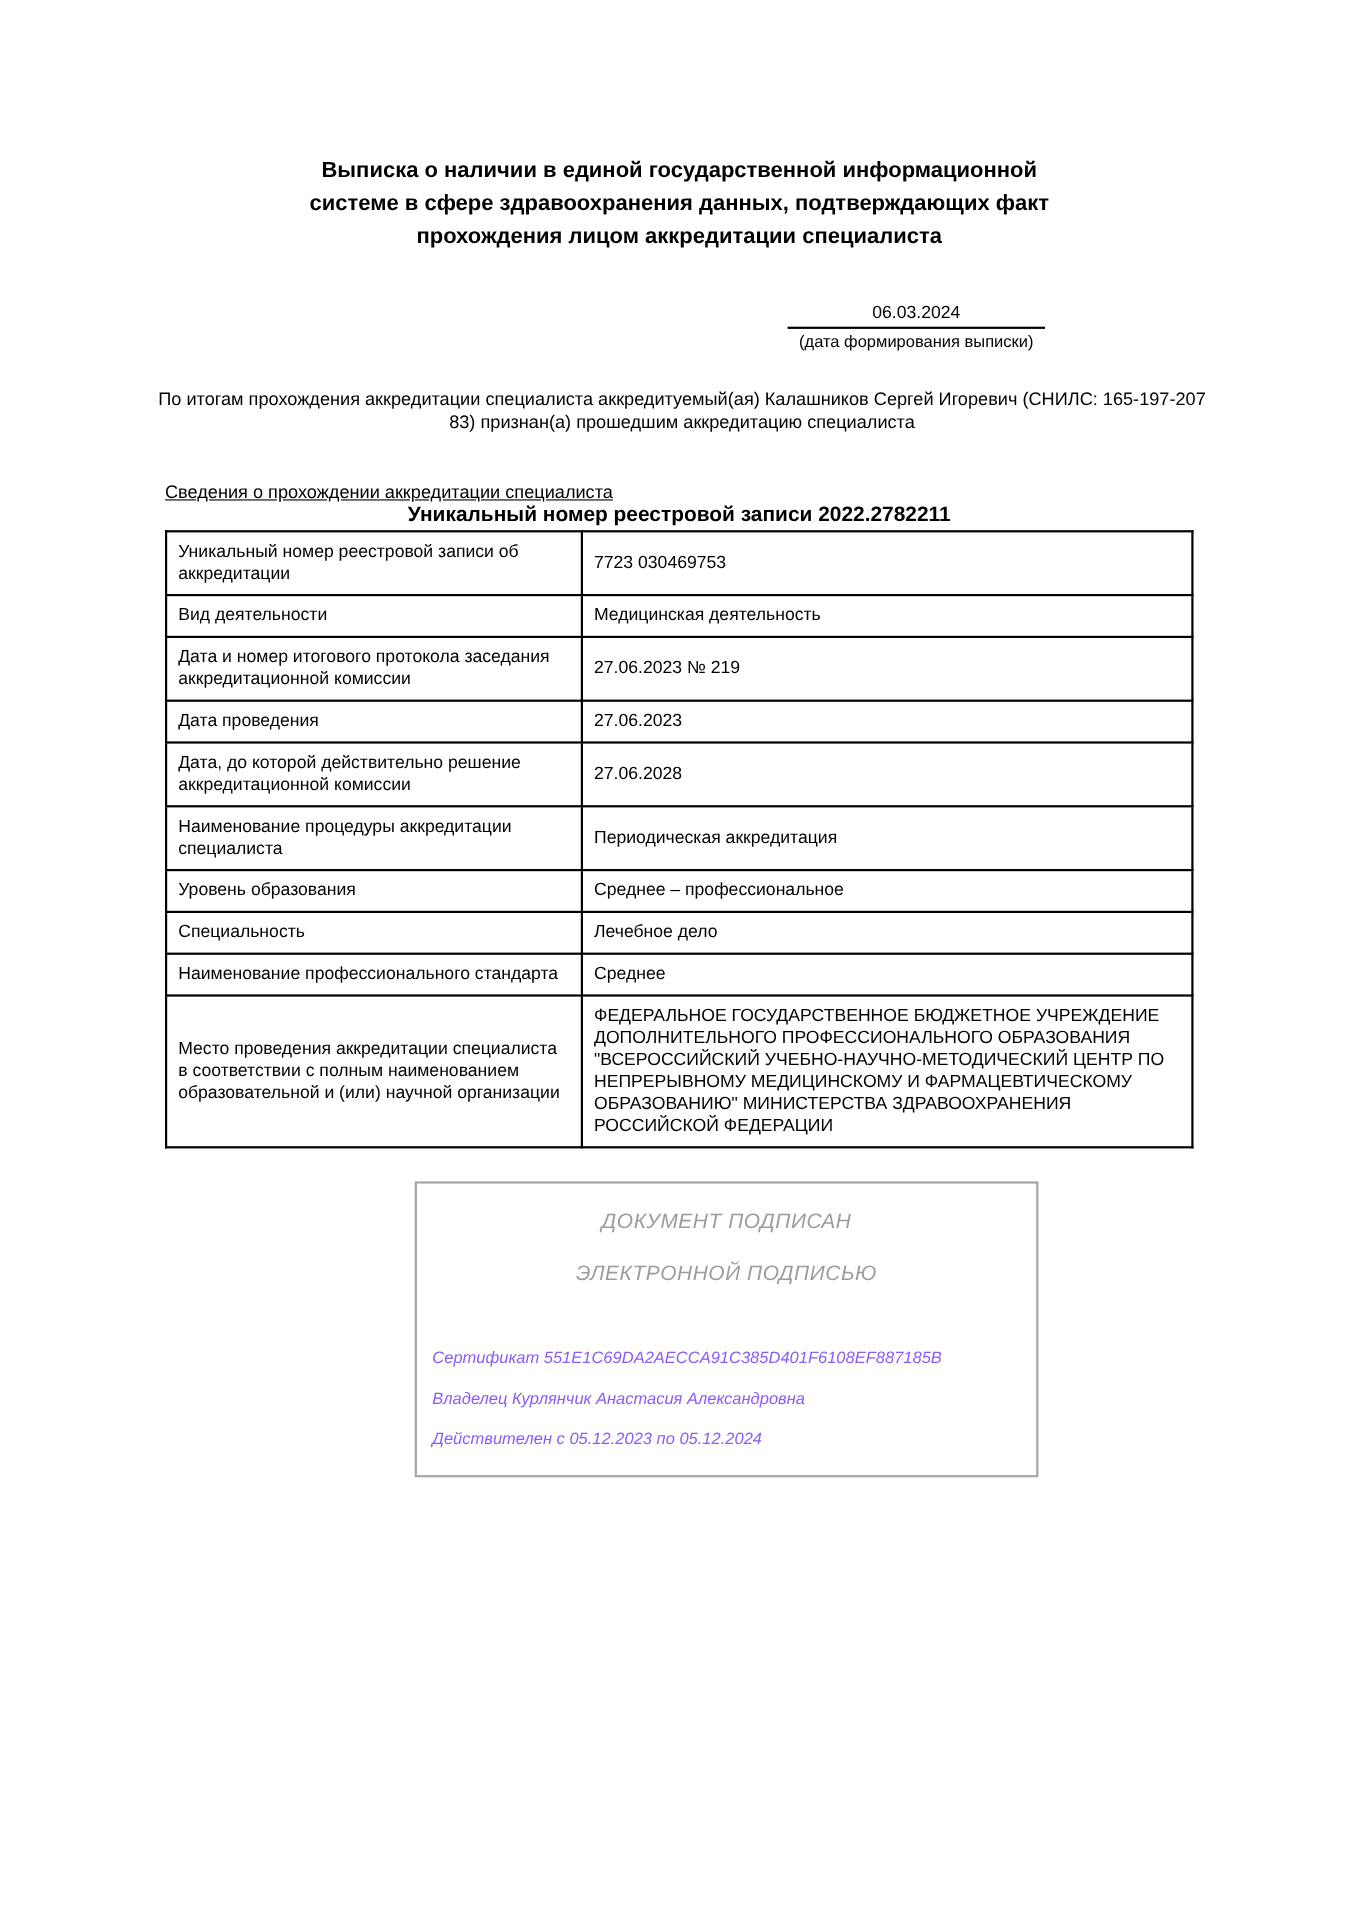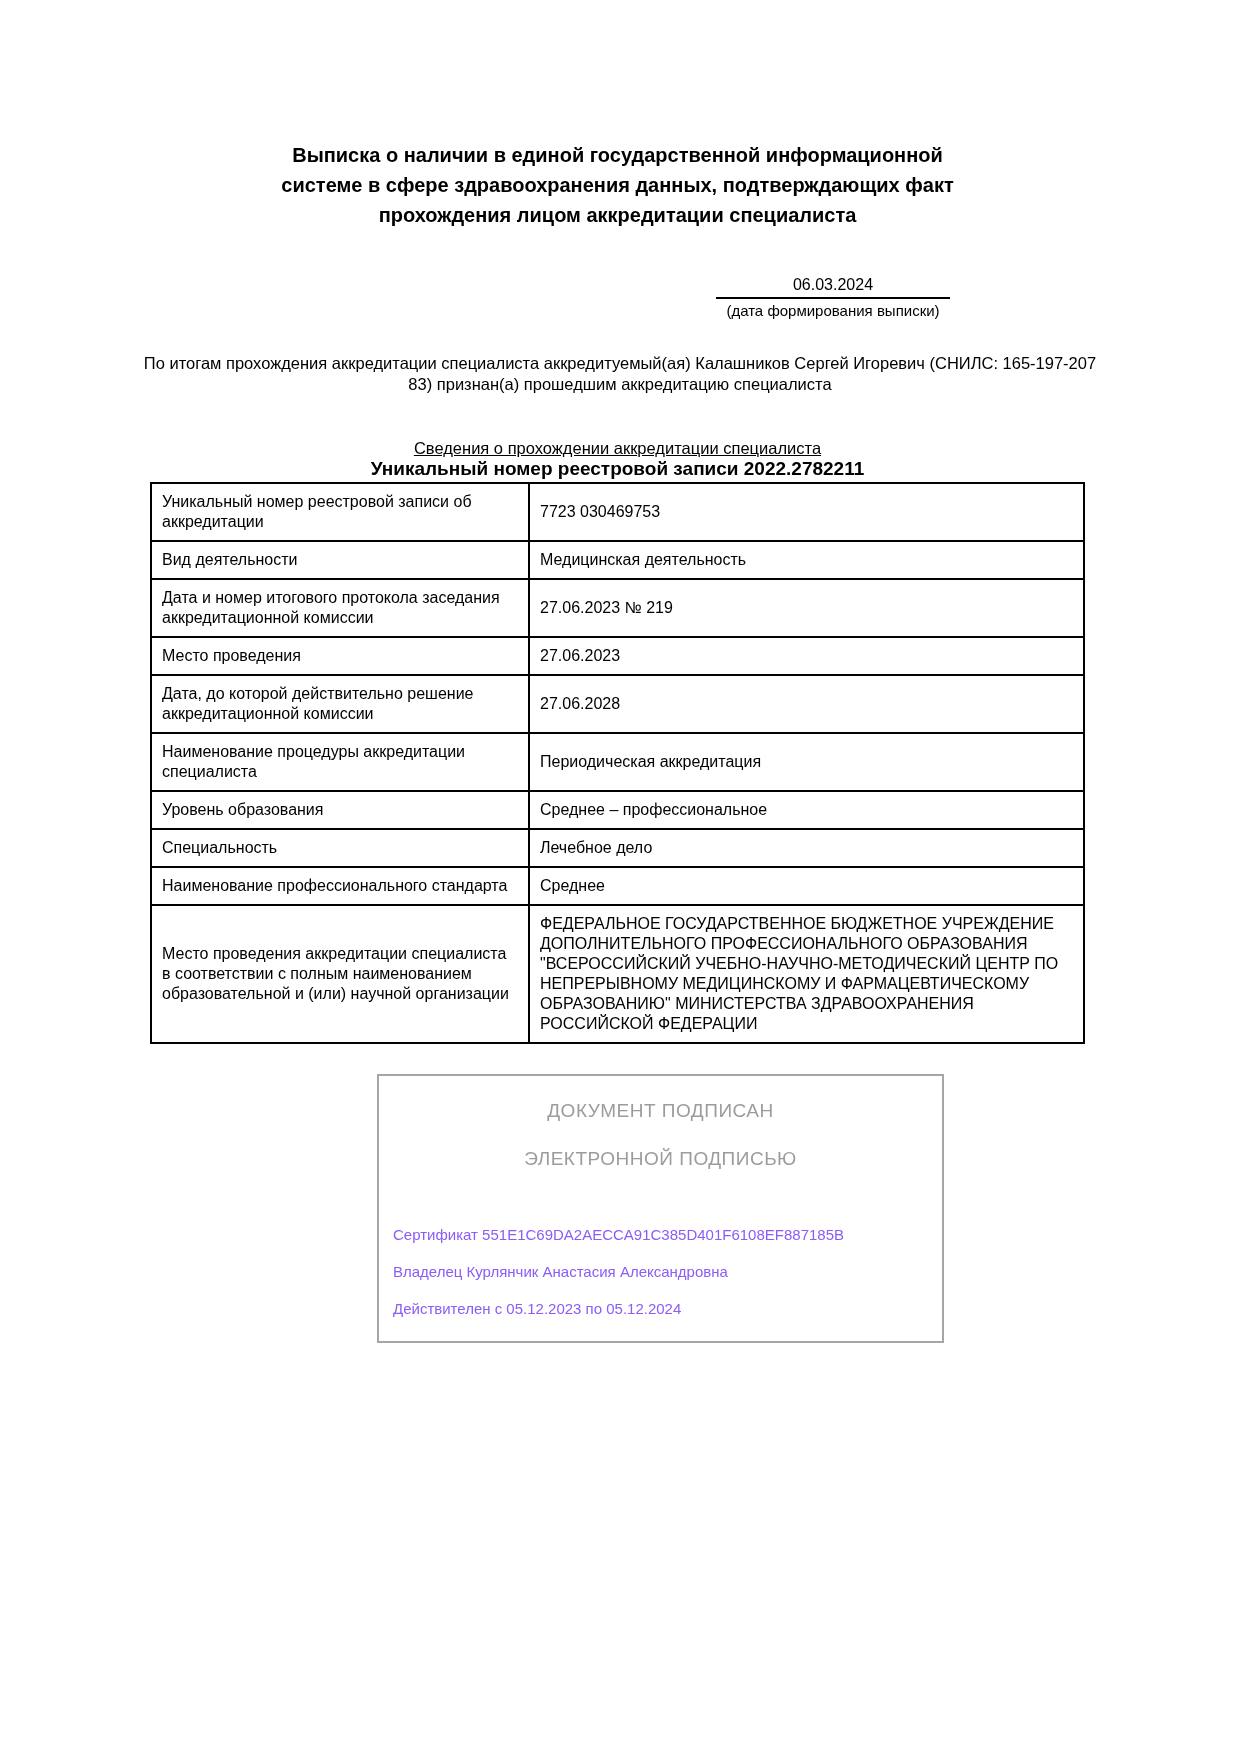--- a/index.html
+++ b/index.html
@@ -19,41 +19,42 @@
   .date-block { width: 234px; margin-left: 566px; margin-top: 46px; text-align: center; }
   .date-value { font-size: 16px; border-bottom: 2px solid #000; padding-bottom: 3px; }
   .date-caption { font-size: 15px; margin-top: 3px; white-space: nowrap; }
 
   .intro {
     font-size: 16.5px; text-align: center; line-height: 21px;
     margin: 34px -15px 0 -10px;
   }
 
   .section-heading {
-    font-size: 16.5px; text-align: center; text-decoration: underline;
+    font-size: 16.5px; text-align: left; text-decoration: underline;
     margin-top: 44px;
   }
   .registry-heading {
     font-size: 19px; font-weight: bold; text-align: center;
   }
 
   table.acc {
     border-collapse: collapse; width: 935px; margin-top: 2px;
     font-size: 16px; line-height: 20px;
   }
   table.acc td {
     border: 2px solid #000; vertical-align: middle;
     padding: 8px 12px 8px 10px;
   }
   table.acc td.lbl { width: 354px; }
 
   .sig-box {
     width: 567px; margin-left: 227px; margin-top: 30px;
     border: 2px solid #a6a6a6; box-sizing: border-box;
     padding-bottom: 24px;
+    font-style: italic;
   }
   .sig-head {
     color: #9c9c9c; font-size: 19px; text-align: center; letter-spacing: .5px;
   }
   .sig-head.first { margin-top: 24px; }
   .sig-head.second { margin-top: 26px; }
   .sig-line { color: #8b5cf6; font-size: 15px; margin: 20px 10px 0 14px; }
   .sig-line.cert { margin-top: 56px; }
 </style>
 </head>
@@ -86,21 +87,21 @@
       </tr>
       <tr>
         <td class="lbl">Вид деятельности</td>
         <td>Медицинская деятельность</td>
       </tr>
       <tr>
         <td class="lbl">Дата и номер итогового протокола заседания аккредитационной комиссии</td>
         <td>27.06.2023 № 219</td>
       </tr>
       <tr>
-        <td class="lbl">Место проведения</td>
+        <td class="lbl">Дата проведения</td>
         <td>27.06.2023</td>
       </tr>
       <tr>
         <td class="lbl">Дата, до которой действительно решение аккредитационной комиссии</td>
         <td>27.06.2028</td>
       </tr>
       <tr>
         <td class="lbl">Наименование процедуры аккредитации специалиста</td>
         <td>Периодическая аккредитация</td>
       </tr>

